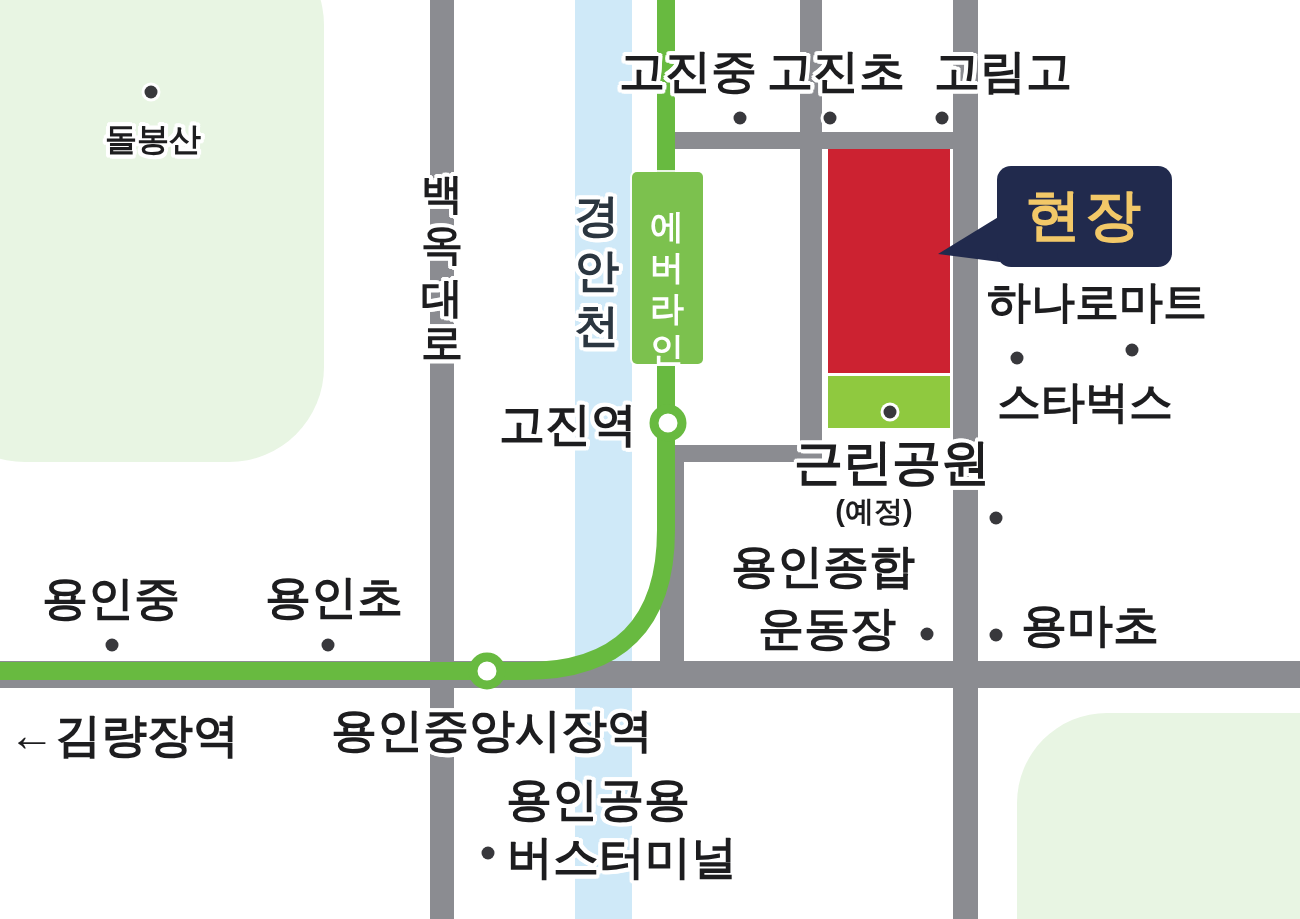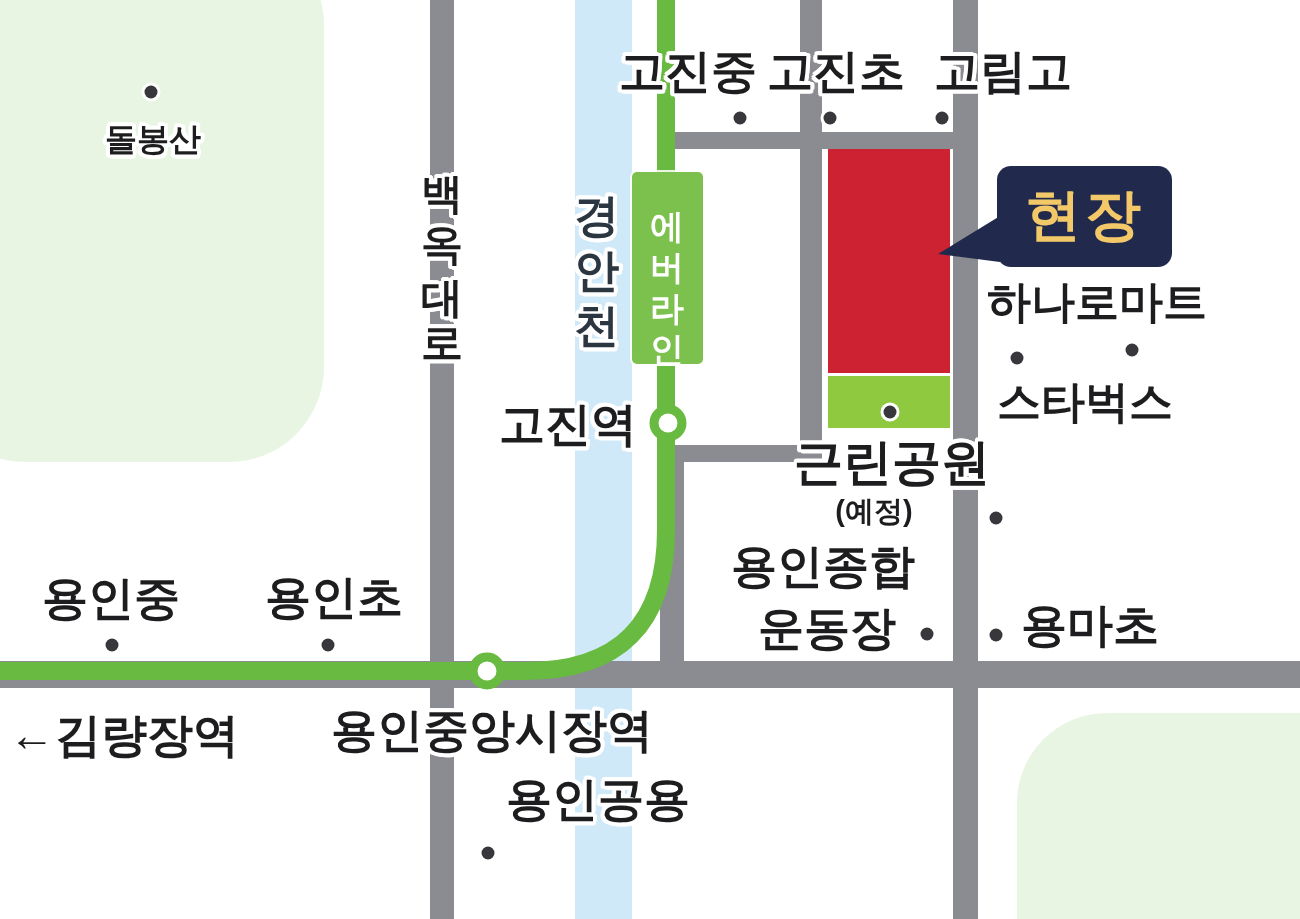--- a/index.html
+++ b/index.html
@@ -126,20 +126,21 @@
 
   <div class="lbl" style="left:568px;top:424px;font-size:46px">고진역</div>
 
   <div class="lbl" style="left:111px;top:598px;font-size:46px">용인중</div>
   <div class="lbl" style="left:334px;top:597px;font-size:46px">용인초</div>
 
   <div class="lbl" style="left:124px;top:735px;font-size:46px">←김량장역</div>
   <div class="lbl" style="left:492px;top:730px;font-size:46px">용인중앙시장역</div>
 
   <div class="lbl" style="left:598px;top:799px;font-size:46px">용인공용</div>
+  <div class="lbl" style="left:622px;top:857px;font-size:46px">버스터미널</div>
 
   <i class="dot" style="left:151px;top:92px"></i>
   <i class="dot" style="left:740px;top:118px"></i>
   <i class="dot" style="left:830px;top:118px"></i>
   <i class="dot" style="left:942px;top:118px"></i>
   <i class="dot" style="left:1132px;top:350px"></i>
   <i class="dot" style="left:1017px;top:358px"></i>
   <i class="dot" style="left:890px;top:412px"></i>
   <i class="dot" style="left:996px;top:518px"></i>
   <i class="dot" style="left:927px;top:634px"></i>

